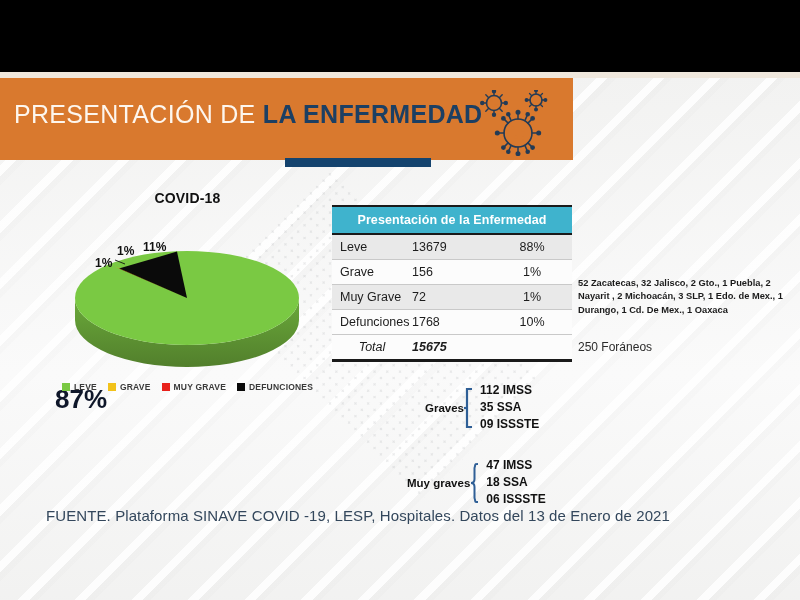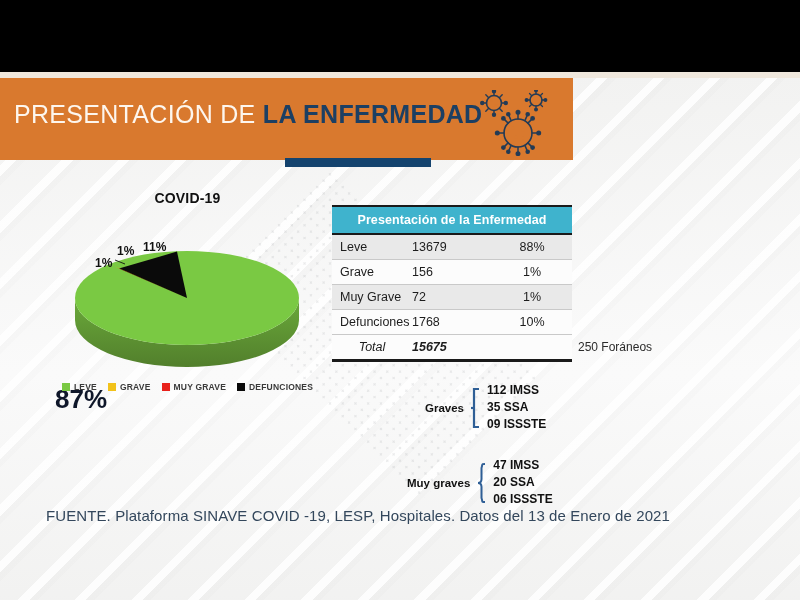--- a/index.html
+++ b/index.html
@@ -112,21 +112,21 @@
   }
   #foraneos{
     position:absolute;left:578px;top:268px;width:214px;
     font-size:12px;font-weight:400;color:#2b2b2b;
   }
 
   
   .annot{position:absolute;display:flex;align-items:center;}
   #annot-graves{left:425px;top:310px;}
   #annot-muygraves{left:407px;top:385px;}
-  .annot-label{font-size:11.5px;font-weight:700;color:#111;margin-right:7px;white-space:nowrap;}
+  .annot-label{font-size:11.5px;font-weight:700;color:#111;white-space:nowrap;}
   .brace{width:9px;height:40px;position:relative;margin-right:7px;}
   .brace svg{display:block;}
   .annot-values{font-size:12px;font-weight:700;color:#111;line-height:1.42;white-space:nowrap;}
 
   
   #source{
     position:absolute;left:46px;top:435px;
     font-size:15px;color:#33475c;letter-spacing:.1px;
   }
 </style>
@@ -218,21 +218,21 @@
             <circle cx="43" cy="40" r="1.5" fill="#d9792e" stroke="none"></circle>
             <circle cx="36" cy="47" r="1.5" fill="#d9792e" stroke="none"></circle>
             <circle cx="43" cy="48" r="1.3" fill="#d9792e" stroke="none"></circle>
           </g>
         </svg>
       </div>
     </div>
     <div id="navybar"></div>
 
     <div id="chart-block">
-      <div id="chart-title">COVID-19</div>
+      <div id="chart-title">COVID-18</div>
 
       <div id="pie-wrap">
         <svg width="265" height="160" viewBox="0 0 265 160">
           <defs>
             <linearGradient id="greenSide" x1="0" y1="0" x2="0" y2="1">
               <stop offset="0%" stop-color="#6aa93a"></stop>
               <stop offset="100%" stop-color="#527f2c"></stop>
             </linearGradient>
           </defs>
 
@@ -304,20 +304,21 @@
           </tr>
           <tr class="total">
             <td class="c-name">Total</td>
             <td class="c-num">15675</td>
             <td class="c-pct"></td>
           </tr>
         </tbody>
       </table>
     </div>
 
+    <div id="sidenote">52 Zacatecas, 32 Jalisco, 2 Gto., 1 Puebla, 2 Nayarit , 2 Michoacán, 3 SLP, 1 Edo. de Mex., 1 Durango, 1 Cd. De Mex., 1 Oaxaca</div>
     <div id="foraneos">250 Foráneos</div>
 
     <div class="annot" id="annot-graves">
       <span class="annot-label">Graves</span>
       <span class="brace">
         <svg width="9" height="40" viewBox="0 0 9 40">
           <path d="M 8,1 L 3,1 L 3,39 L 8,39" stroke="#2f5f96" stroke-width="2.2" fill="none"></path>
           <path d="M 3,20 L 0,20" stroke="#2f5f96" stroke-width="2.2" fill="none"></path>
         </svg>
       </span>
@@ -330,21 +331,21 @@
 
     <div class="annot" id="annot-muygraves">
       <span class="annot-label">Muy graves</span>
       <span class="brace">
         <svg width="9" height="40" viewBox="0 0 9 40">
           <path d="M 8,1 C 4,1 6,1 4.5,5 L 4.5,16 C 4.5,19 3,20 1,20 C 3,20 4.5,21 4.5,24 L 4.5,35 C 6,39 4,39 8,39" stroke="#2f5f96" stroke-width="2" fill="none"></path>
         </svg>
       </span>
       <span class="annot-values">
         <span>47 IMSS</span><br>
-        <span>20 SSA</span><br>
+        <span>18 SSA</span><br>
         <span>06 ISSSTE</span>
       </span>
     </div>
 
     <div id="source">FUENTE. Plataforma SINAVE COVID -19, LESP, Hospitales. Datos del 13 de Enero de 2021</div>
 
   </div>
 </div>
 
 </body></html>

